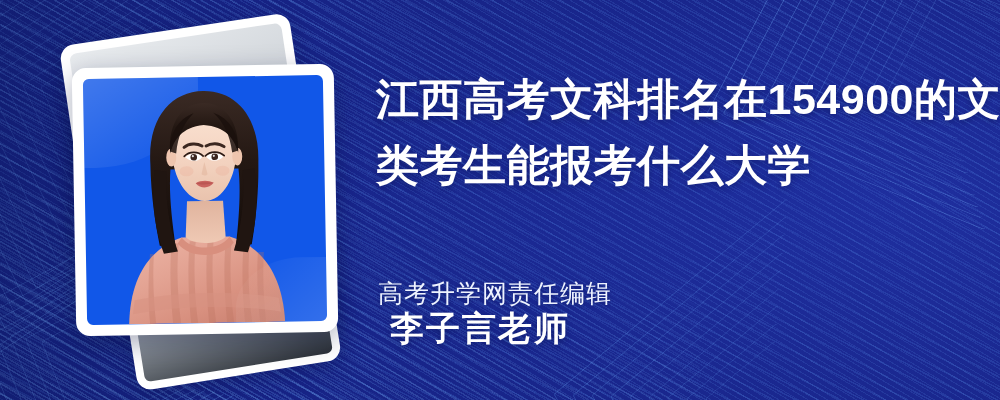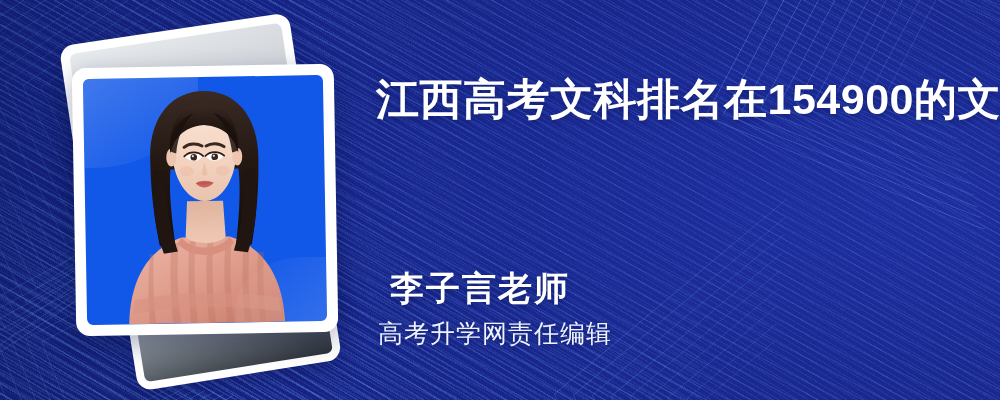--- a/index.html
+++ b/index.html
@@ -366,22 +366,23 @@
         <div class="sheen2"></div>
       </div>
     </div>
 
   </div>
 
   <div id="text-col">
 
     <h1 id="title">
       <span class="line">江西高考文科排名在154900的文科</span>
+      <span class="line">类考生能报考什么大学</span>
     </h1>
 
     <div id="byline">
+      <span id="author-role">高考升学网责任编辑</span>
       <span id="author-name">李子言老师</span>
-      <span id="author-role">高考升学网责任编辑</span>
     </div>
 
   </div>
 
 </div>
 
 </body></html>

